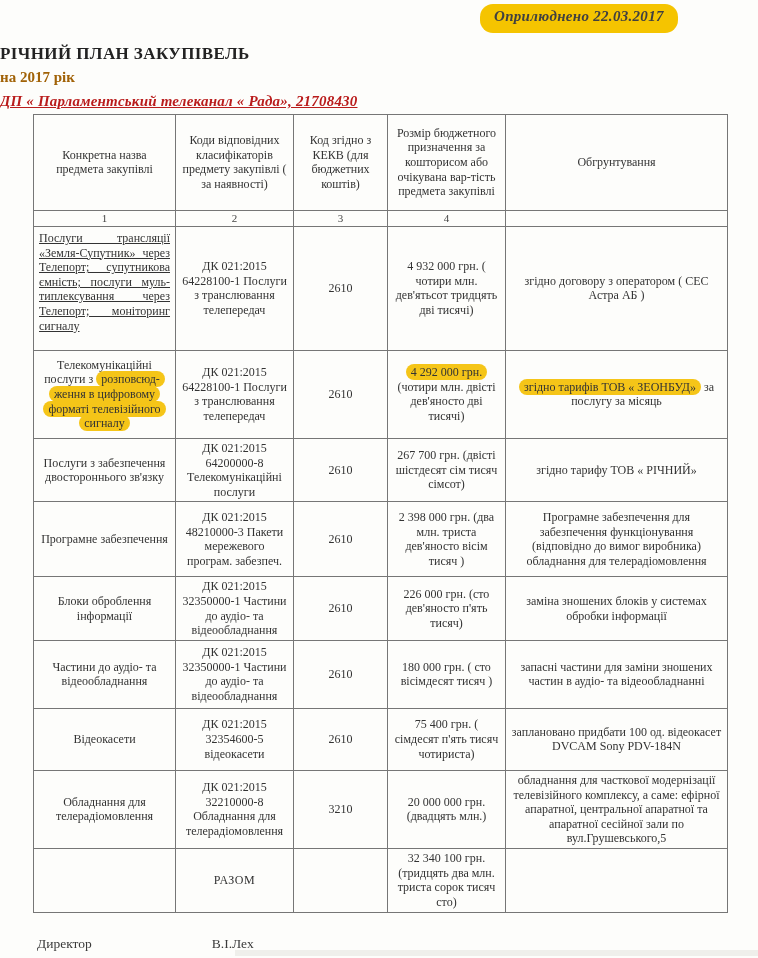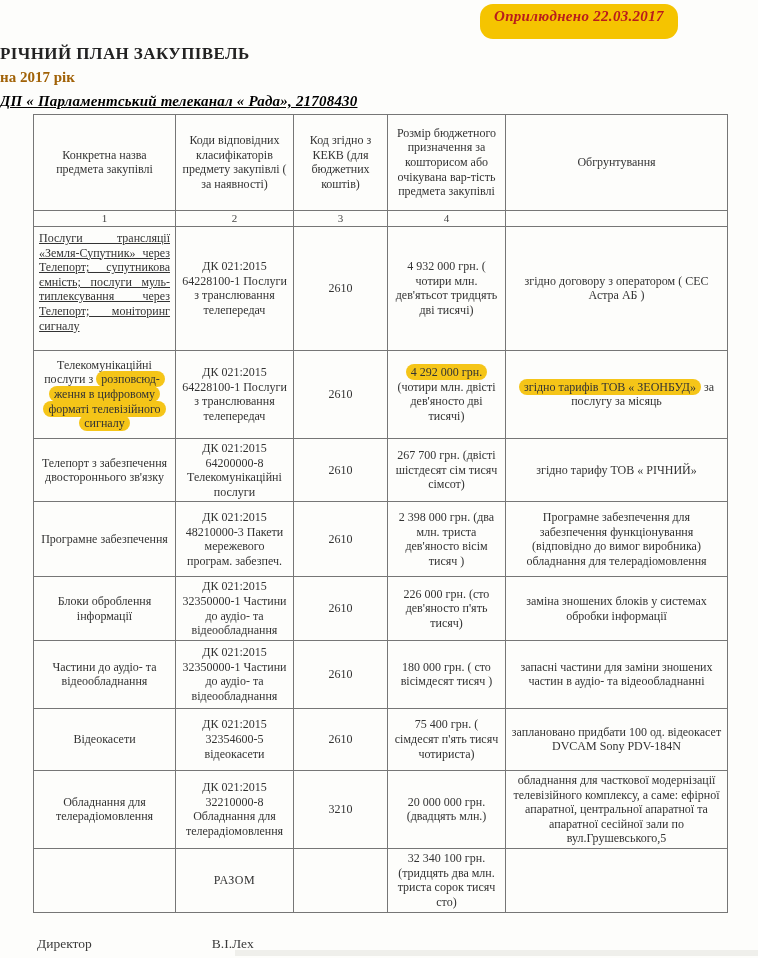--- a/index.html
+++ b/index.html
@@ -10,39 +10,39 @@
     font-family:"Liberation Serif", serif;
     color:#333;
     overflow:hidden;
     box-sizing:border-box;
     padding-top:44px;
   }
   
   .badge{
     position:absolute;top:4px;left:480px;
     background:#f5c400;
-    color:#b91c1c;
+    color:#404040;
     font:italic bold 15px/1.2 "Liberation Serif", serif;
-    padding:3px 14px 14px 14px;
+    padding:3px 14px 8px 14px;
     border-radius:13px;
     letter-spacing:.3px;
     white-space:nowrap;
   }
   .titleblock{text-align:left;}
   .doc-title{
     font:bold 17px/1.2 "Liberation Serif", serif;
     color:#222;margin:0 0 4px 0;letter-spacing:.4px;
   }
   .doc-subtitle{
     font:bold 15px/1.2 "Liberation Serif", serif;
     color:#a16207;margin:0 0 6px 0;
   }
   .customer{
     font:italic bold 15px/1.3 "Liberation Serif", serif;
-    color:#000000;margin:0 11px 2px 0;
+    color:#b91c1c;margin:0 11px 2px 0;
     text-decoration:underline;
     letter-spacing:.2px;
   }
   .customer-note{
     font:normal 11px/1.2 "Liberation Serif", serif;
     color:#3b3b3b;margin:0 0 7px 0;
   }
   table.plan{
     margin-left:33px;
     width:694px;
@@ -138,21 +138,21 @@
         <td class="c5"><span>згідно договору з оператором ( СЕС Астра АБ )</span></td>
       </tr>
       <tr class="r1">
         <td class="c1"><span>Телекомунікаційні послуги з </span><span class="hl">розповсюд-ження в цифровому форматі телевізійного сигналу</span></td>
         <td class="c2"><span>ДК 021:2015 64228100-1 Послуги з транслювання телепередач</span></td>
         <td class="c3">2610</td>
         <td class="c4"><span class="hl">4 292 000 грн.</span><span> (чотири млн. двісті дев'яносто дві тисячі)</span></td>
         <td class="c5"><span class="hl">згідно тарифів ТОВ « ЗЕОНБУД»</span><span> за послугу за місяць</span></td>
       </tr>
       <tr class="r2">
-        <td class="c1"><span>Телепорт з забезпечення двостороннього зв'язку</span></td>
+        <td class="c1"><span>Послуги з забезпечення двостороннього зв'язку</span></td>
         <td class="c2"><span>ДК 021:2015 64200000-8 Телекомунікаційні послуги</span></td>
         <td class="c3">2610</td>
         <td class="c4"><span>267 700 грн. (двісті шістдесят сім тисяч сімсот)</span></td>
         <td class="c5"><span>згідно тарифу ТОВ « РІЧНИЙ»</span></td>
       </tr>
       <tr class="r3">
         <td class="c1"><span>Програмне забезпечення</span></td>
         <td class="c2"><span>ДК 021:2015 48210000-3 Пакети мережевого програм. забезпеч.</span></td>
         <td class="c3">2610</td>
         <td class="c4"><span>2 398 000 грн. (два млн. триста дев'яносто вісім тисяч )</span></td>

